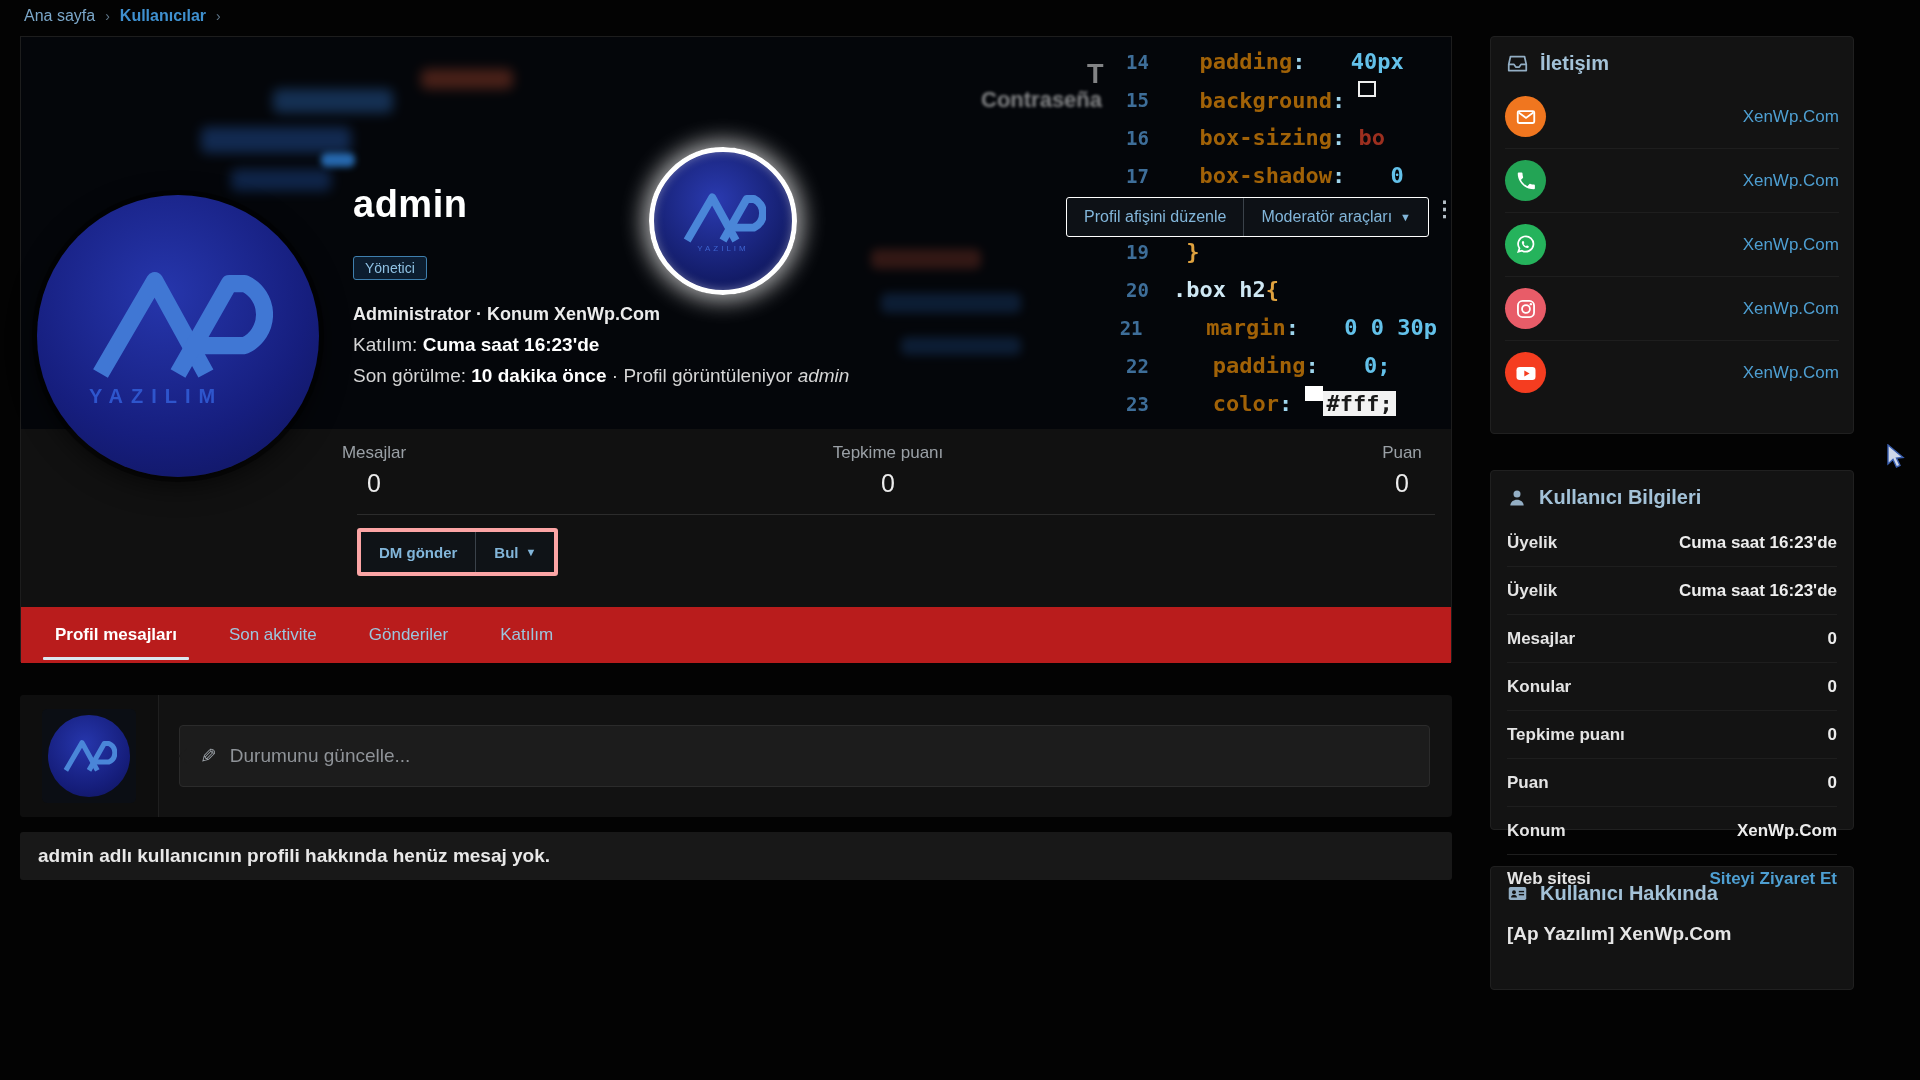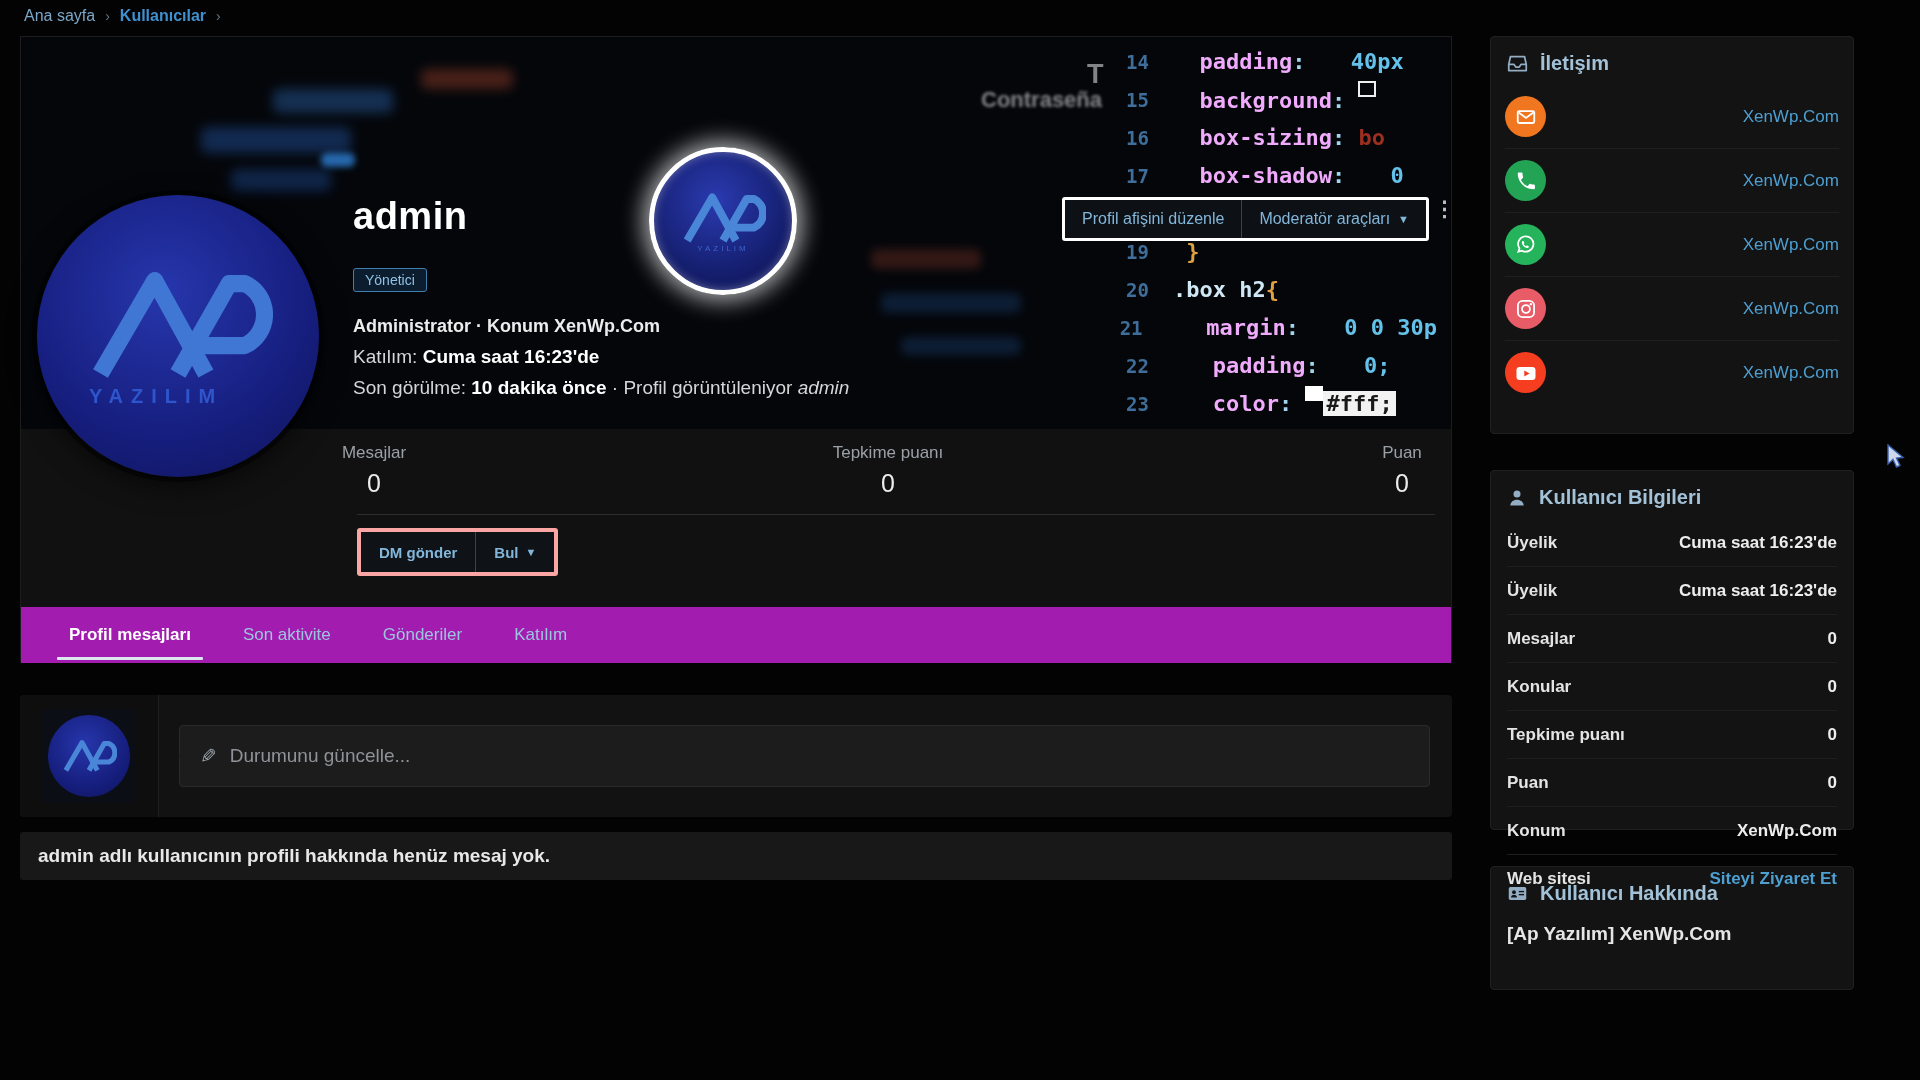--- a/index.html
+++ b/index.html
@@ -17,42 +17,42 @@
   .banner{position:relative;height:392px;background:#04060a;overflow:hidden;}
   .blob{position:absolute;border-radius:6px;pointer-events:none;}
   .decor-text{position:absolute;color:rgba(255,255,255,.5);filter:blur(1.5px);font-weight:bold;pointer-events:none;}
 
   
   .code{position:absolute;right:14px;top:6px;width:322px;font-family:"DejaVu Sans Mono",monospace;
     font-size:22px;font-weight:bold;line-height:38px;}
   .code-line{display:flex;align-items:center;height:38px;}
   .code-line .num{width:34px;text-align:right;margin-right:24px;color:#3e6e99;font-size:19px;filter:blur(.6px);}
   .code-line .txt{white-space:pre;}
-  .c-prop{color:#f0abfc;margin-top:38px;}
+  .c-prop{color:#a16207;margin-top:38px;}
   .c-val{color:#63c1ea;margin-left:32px;}
   .c-pun{color:#9fd6ee;}
   .c-red{color:#9c2f1f;}
   .c-orn{color:#e0a23f;}
   .c-sel{color:#cfe8f4;}
   .c-sw{display:inline-block;width:18px;height:15px;background:#fff;vertical-align:-1px;}
   .c-box{display:inline-block;width:14px;height:12px;border:2px solid #eee;vertical-align:-1px;}
   .c-chip{background:#f2f2f2;color:#1a1a1a;padding:0 3px;}
 
   
-  .id-block{position:absolute;left:332px;top:158px;}
+  .id-block{position:absolute;left:332px;top:146px;}
   .id-block h1{margin:0;font-size:38px;font-weight:bold;color:#fff;letter-spacing:.5px;}
   .badge{display:inline-block;margin-top:12px;padding:3px 11px;font-size:14px;color:#8fc1e3;
     background:rgba(28,74,118,.35);border:1px solid #3f7fae;border-radius:3px;}
   .role-line{margin-top:24px;font-size:18px;font-weight:600;color:#ececec;}
   .meta-line{margin-top:9px;font-size:19px;color:#d6d6d6;}
   .meta-line b{color:#fff;}
   .meta-line .it{font-style:italic;}
 
   
-  .banner-actions{position:absolute;right:22px;top:160px;display:flex;border:3px solid #ffffff;border-radius:3px;
+  .banner-actions{position:absolute;right:22px;top:160px;display:flex;border:1px solid #ffffff;border-radius:3px;
     overflow:hidden;background:rgba(15,19,24,.88);}
   .banner-actions button{background:transparent;border:none;color:#82b6da;font-size:16px;height:38px;
     padding:0 17px;font-family:inherit;cursor:pointer;display:flex;align-items:center;gap:8px;}
   .banner-actions button + button{border-left:1px solid #3a424a;}
   .caret{font-size:11px;color:#82b6da;}
   .dots{position:absolute;right:3px;top:164px;color:#b6c0c8;font-size:21px;font-weight:bold;line-height:15px;text-align:center;width:14px;}
 
   
   .ring-logo{position:absolute;left:628px;top:110px;width:148px;height:148px;border-radius:50%;
     border:5px solid #fff;box-sizing:border-box;
@@ -74,21 +74,21 @@
   .stat{text-align:center;min-width:70px;cursor:pointer;}
   .stat-label{font-size:17px;color:#9aa0a6;}
   .stat-value{font-size:25px;color:#ececec;margin-top:6px;}
   .sub hr{border:none;border-top:1px solid #2c2c2c;margin:16px 16px 0 336px;}
   .btn-group{display:inline-flex;margin:13px 0 0 336px;border:4px solid #fca5a5;border-radius:3px;overflow:hidden;background:rgba(15,19,24,.88);}
   .btn-group button{background:transparent;border:none;color:#82b6da;font-size:15px;height:40px;padding:0 18px;
     font-family:inherit;cursor:pointer;display:flex;align-items:center;gap:7px;font-weight:600;}
   .btn-group button + button{border-left:1px solid #3a424a;}
 
   
-  .tabbar{height:56px;background:#a21caf;display:flex;padding-left:22px;}
+  .tabbar{height:56px;background:#b91c1c;display:flex;padding-left:8px;}
   .tab{position:relative;padding:0 26px;line-height:56px;font-size:17px;color:#9cc6de;cursor:pointer;}
   .tab.active{color:#fff;font-weight:600;}
   .tab.active::after{content:"";position:absolute;left:14px;right:14px;bottom:3px;height:3px;background:#dbe6ee;border-radius:1px;}
 
   
   .composer{position:absolute;left:20px;top:695px;width:1432px;height:122px;background:#121212;border-radius:4px;
     display:flex;align-items:center;box-sizing:border-box;}
   .comp-avatar-cell{width:138px;height:100%;display:flex;align-items:center;justify-content:center;border-right:1px solid #1f1f1f;background:#0e0e0e;border-radius:4px 0 0 4px;}
   .tile{width:94px;height:94px;background:#0b0e14;border-radius:5px;display:flex;align-items:center;justify-content:center;}
   .tile-circle{width:82px;height:82px;border-radius:50%;background:radial-gradient(circle at 45% 35%,#2636ac,#151d7a 65%,#0e1356);display:flex;align-items:center;justify-content:center;}

